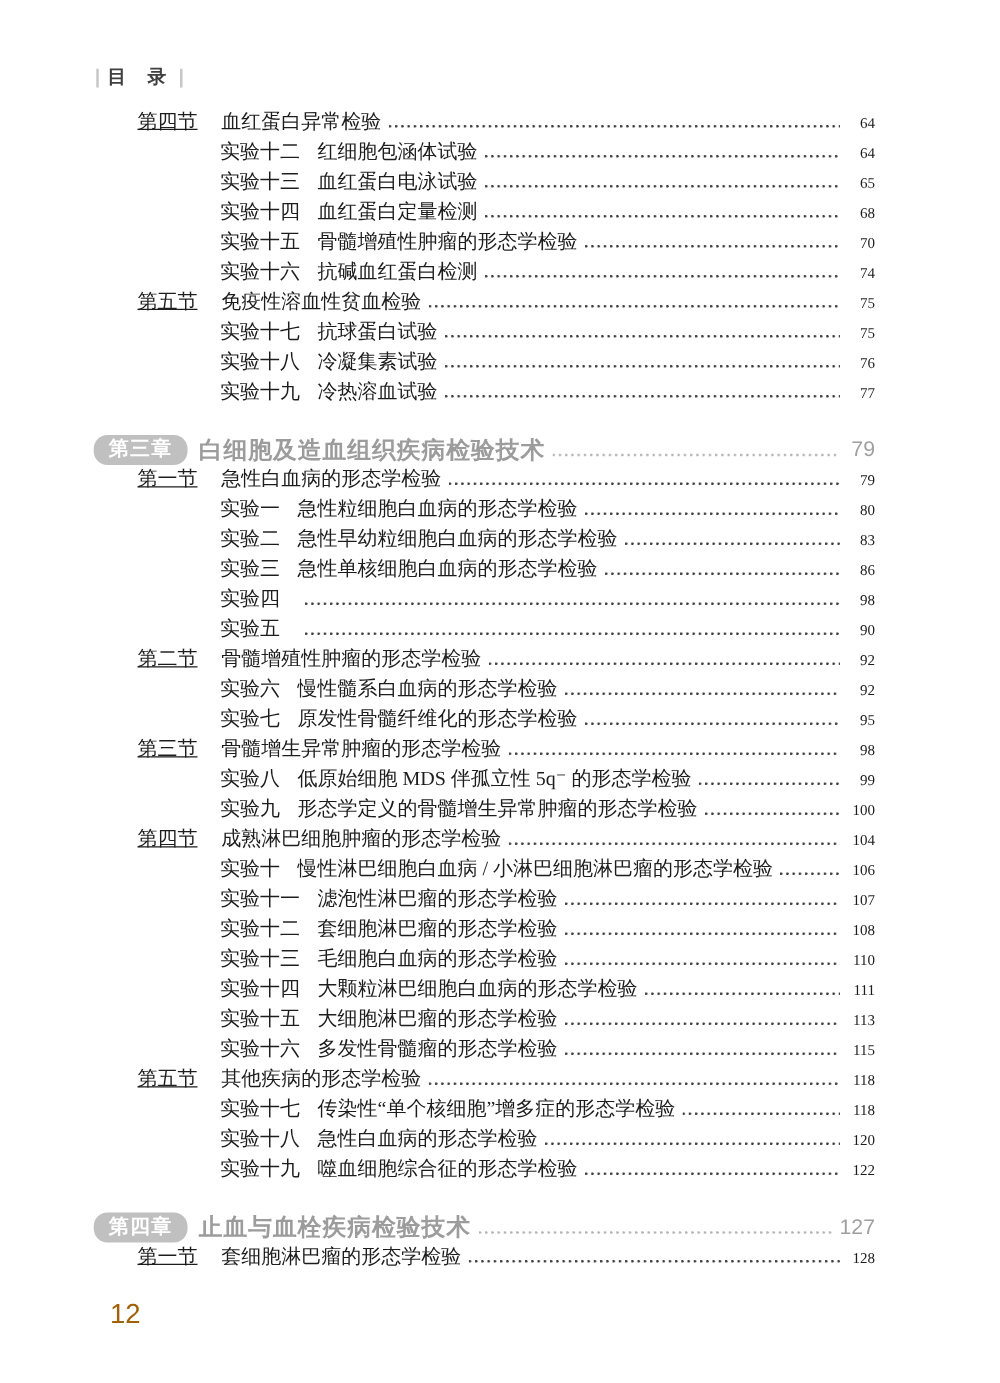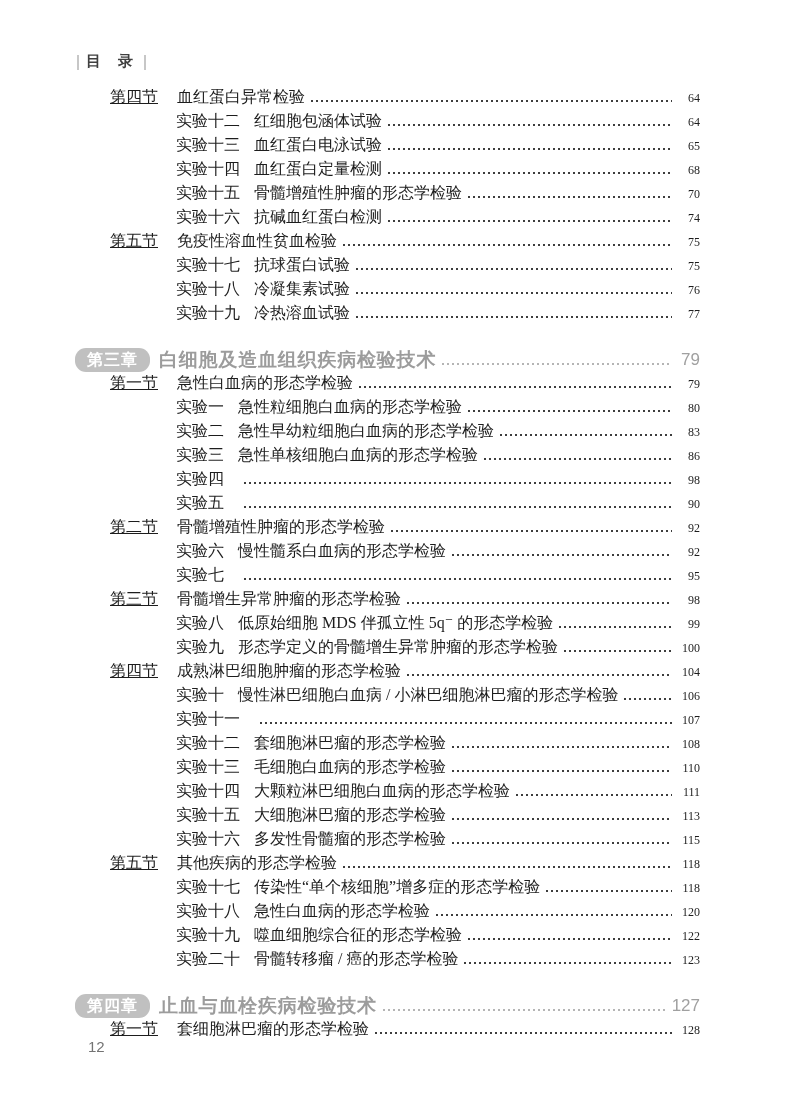--- a/index.html
+++ b/index.html
@@ -112,22 +112,22 @@
     font-size: 17px;
     font-weight: normal;
   }
 
   
   .footer-page {
     position: absolute;
     left: 88px;
     top: 1038px;
     font-family: "Liberation Sans", "DejaVu Sans", sans-serif;
-    font-size: 15px;
-    color: #737373;
+    font-size: 22px;
+    color: #a16207;
   }
 </style>
 </head>
 <body>
 
 <div class="page">
 
   <div class="toc-header">
     <div class="bar"></div>
     <div class="header-title">目 录</div>
@@ -242,20 +242,21 @@
         <span class="page-num">92</span>
       </div>
       <div class="row experiment">
         <span class="label">实验六</span>
         <span class="title">慢性髓系白血病的形态学检验</span>
         <span class="leader"></span>
         <span class="page-num">92</span>
       </div>
       <div class="row experiment">
         <span class="label">实验七</span>
+        <span class="title">原发性骨髓纤维化的形态学检验</span>
         <span class="leader"></span>
         <span class="page-num">95</span>
       </div>
       <div class="row section">
         <span class="label">第三节</span>
         <span class="title">骨髓增生异常肿瘤的形态学检验</span>
         <span class="leader"></span>
         <span class="page-num">98</span>
       </div>
       <div class="row experiment">
@@ -277,20 +278,21 @@
         <span class="page-num">104</span>
       </div>
       <div class="row experiment">
         <span class="label">实验十</span>
         <span class="title">慢性淋巴细胞白血病 / 小淋巴细胞淋巴瘤的形态学检验</span>
         <span class="leader"></span>
         <span class="page-num">106</span>
       </div>
       <div class="row experiment">
         <span class="label">实验十一</span>
+        <span class="title">滤泡性淋巴瘤的形态学检验</span>
         <span class="leader"></span>
         <span class="page-num">107</span>
       </div>
       <div class="row experiment">
         <span class="label">实验十二</span>
         <span class="title">套细胞淋巴瘤的形态学检验</span>
         <span class="leader"></span>
         <span class="page-num">108</span>
       </div>
       <div class="row experiment">
@@ -333,26 +335,20 @@
         <span class="label">实验十八</span>
         <span class="title">急性白血病的形态学检验</span>
         <span class="leader"></span>
         <span class="page-num">120</span>
       </div>
       <div class="row experiment">
         <span class="label">实验十九</span>
         <span class="title">噬血细胞综合征的形态学检验</span>
         <span class="leader"></span>
         <span class="page-num">122</span>
-      </div>
-      <div class="row experiment">
-        <span class="label">实验二十</span>
-        <span class="title">骨髓转移瘤 / 癌的形态学检验</span>
-        <span class="leader"></span>
-        <span class="page-num">123</span>
       </div>
       <div class="row chapter">
         <span class="label">第四章</span>
         <span class="title">止血与血栓疾病检验技术</span>
         <span class="leader"></span>
         <span class="page-num">127</span>
       </div>
       <div class="row section">
         <span class="label">第一节</span>
         <span class="title">套细胞淋巴瘤的形态学检验</span>

